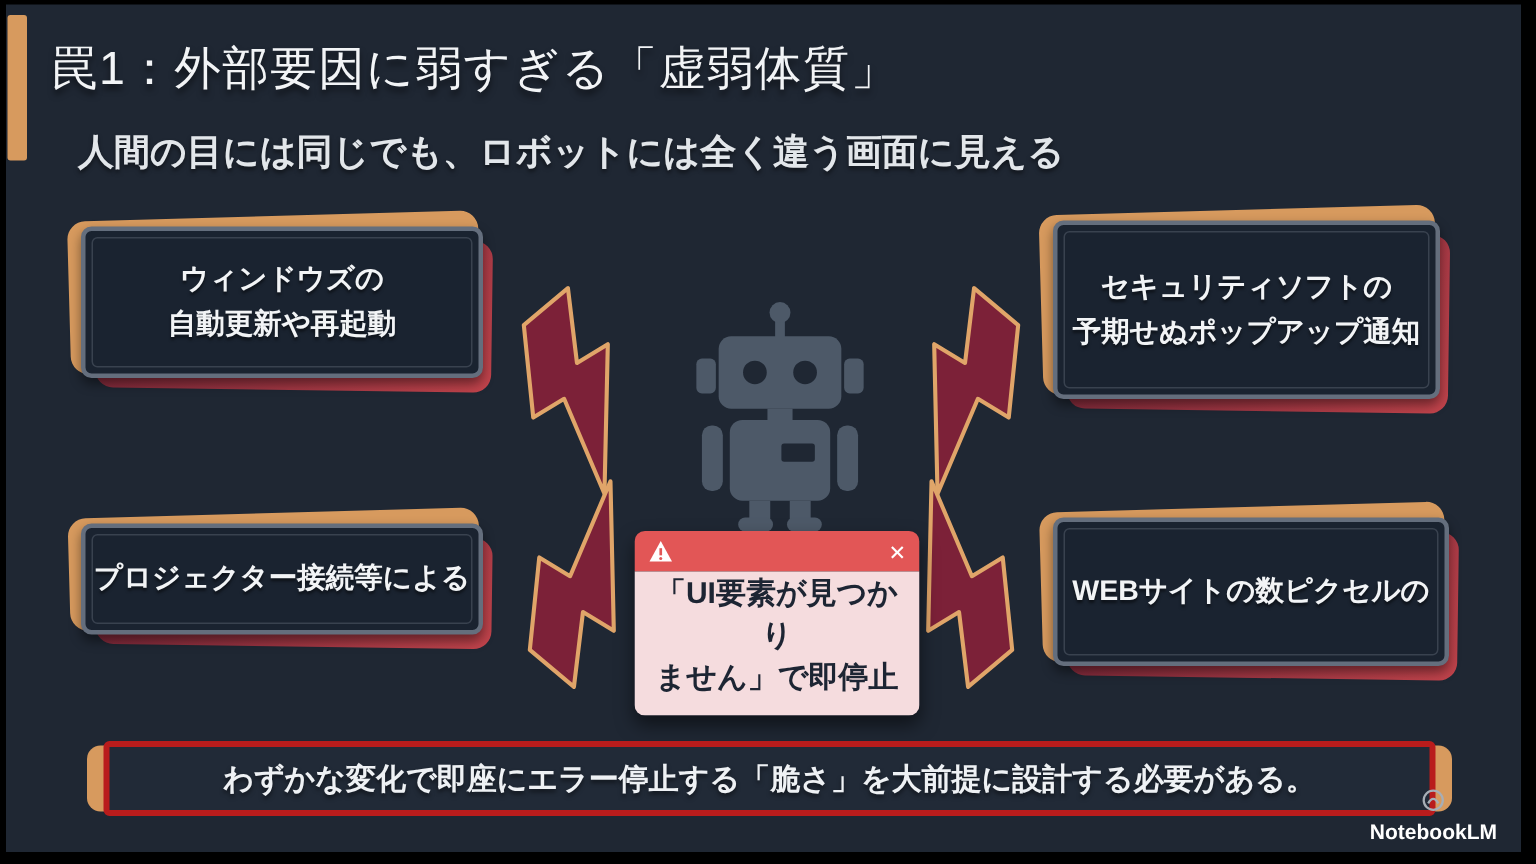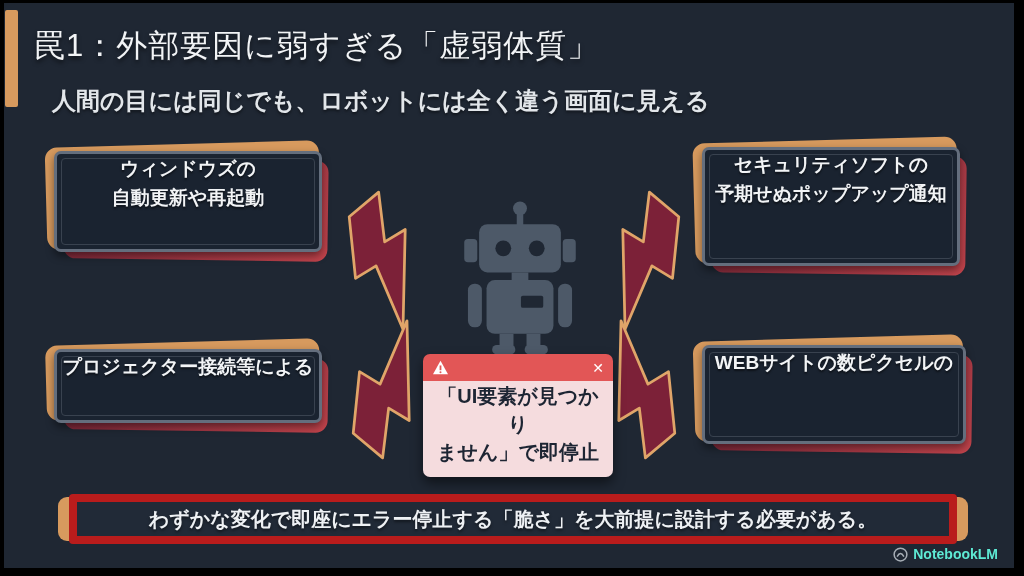--- a/index.html
+++ b/index.html
@@ -21,21 +21,21 @@
 
   
   .card { position:absolute; }
   .card-accent-orange { position:absolute; inset:-7px 2px 6px -8px;
     background:#d79a5e; border-radius:12px; transform:rotate(-1.6deg); }
   .card-accent-red { position:absolute; inset:8px -6px -8px 10px;
     background:linear-gradient(135deg,#6f2236,#c2444c); border-radius:12px;
     transform:rotate(0.8deg); }
   .card-face { position:absolute; inset:0; background:#1a2330;
     border:3px solid #646e7d; border-radius:7px;
-    display:flex; align-items:flex-start; justify-content:center;
+    display:flex; align-items:center; justify-content:center;
     box-shadow:0 4px 8px rgba(0,0,0,.45); }
   .card-face::after { content:""; position:absolute; inset:4px;
     border:1.5px solid #39424f; border-radius:4px; }
   .card-text { text-align:center; color:#f2f4f6; font-size:19px;
     font-weight:700; line-height:1.55; text-shadow:0 2px 2px rgba(0,0,0,.5); }
 
   .card-tl { left:50px; top:148px; width:268px; height:101px; }
   .card-tr { left:698px; top:144px; width:258px; height:119px; }
   .card-bl { left:50px; top:346px; width:268px; height:74px; }
   .card-br { left:698px; top:342px; width:264px; height:99px; }
@@ -62,29 +62,29 @@
     cursor:default; }
   .dialog-body { background:#f5dcde; padding:1px 6px 11px;
     text-align:center; color:#1d2533; font-size:20px; font-weight:700;
     line-height:1.4; }
 
   
   .banner { position:absolute; left:54px; top:491px; width:910px; height:50px; }
   .banner-accent { position:absolute; inset:3px 0; background:#d79a5e;
     border-radius:9px; }
   .banner-face { position:absolute; inset:0 11px; background:#212a37;
-    border:8px solid #b91c1c; border-radius:4px;
+    border:4px solid #b91c1c; border-radius:4px;
     display:flex; align-items:center; justify-content:center; }
   .banner-text { color:#eef1f4; font-size:20px; font-weight:700;
     text-shadow:0 2px 3px rgba(0,0,0,.5); }
 
   
   .watermark { position:absolute; right:16px; bottom:6px; display:flex;
-    align-items:center; gap:5px; color:#5eead4; font-size:14px;
-    font-weight:600; }
+    align-items:center; gap:5px; color:#ffffff; font-size:14px;
+    font-weight:600;flex-direction:column; }
   .watermark svg { width:15px; height:15px; }
 </style>
 </head>
 <body>
 
 <div class="slide">
 
   <div class="accent-bar"></div>
   <h1 class="title">罠1：外部要因に弱すぎる「虚弱体質」</h1>
   <p class="subtitle">人間の目には同じでも、ロボットには全く違う画面に見える</p>

